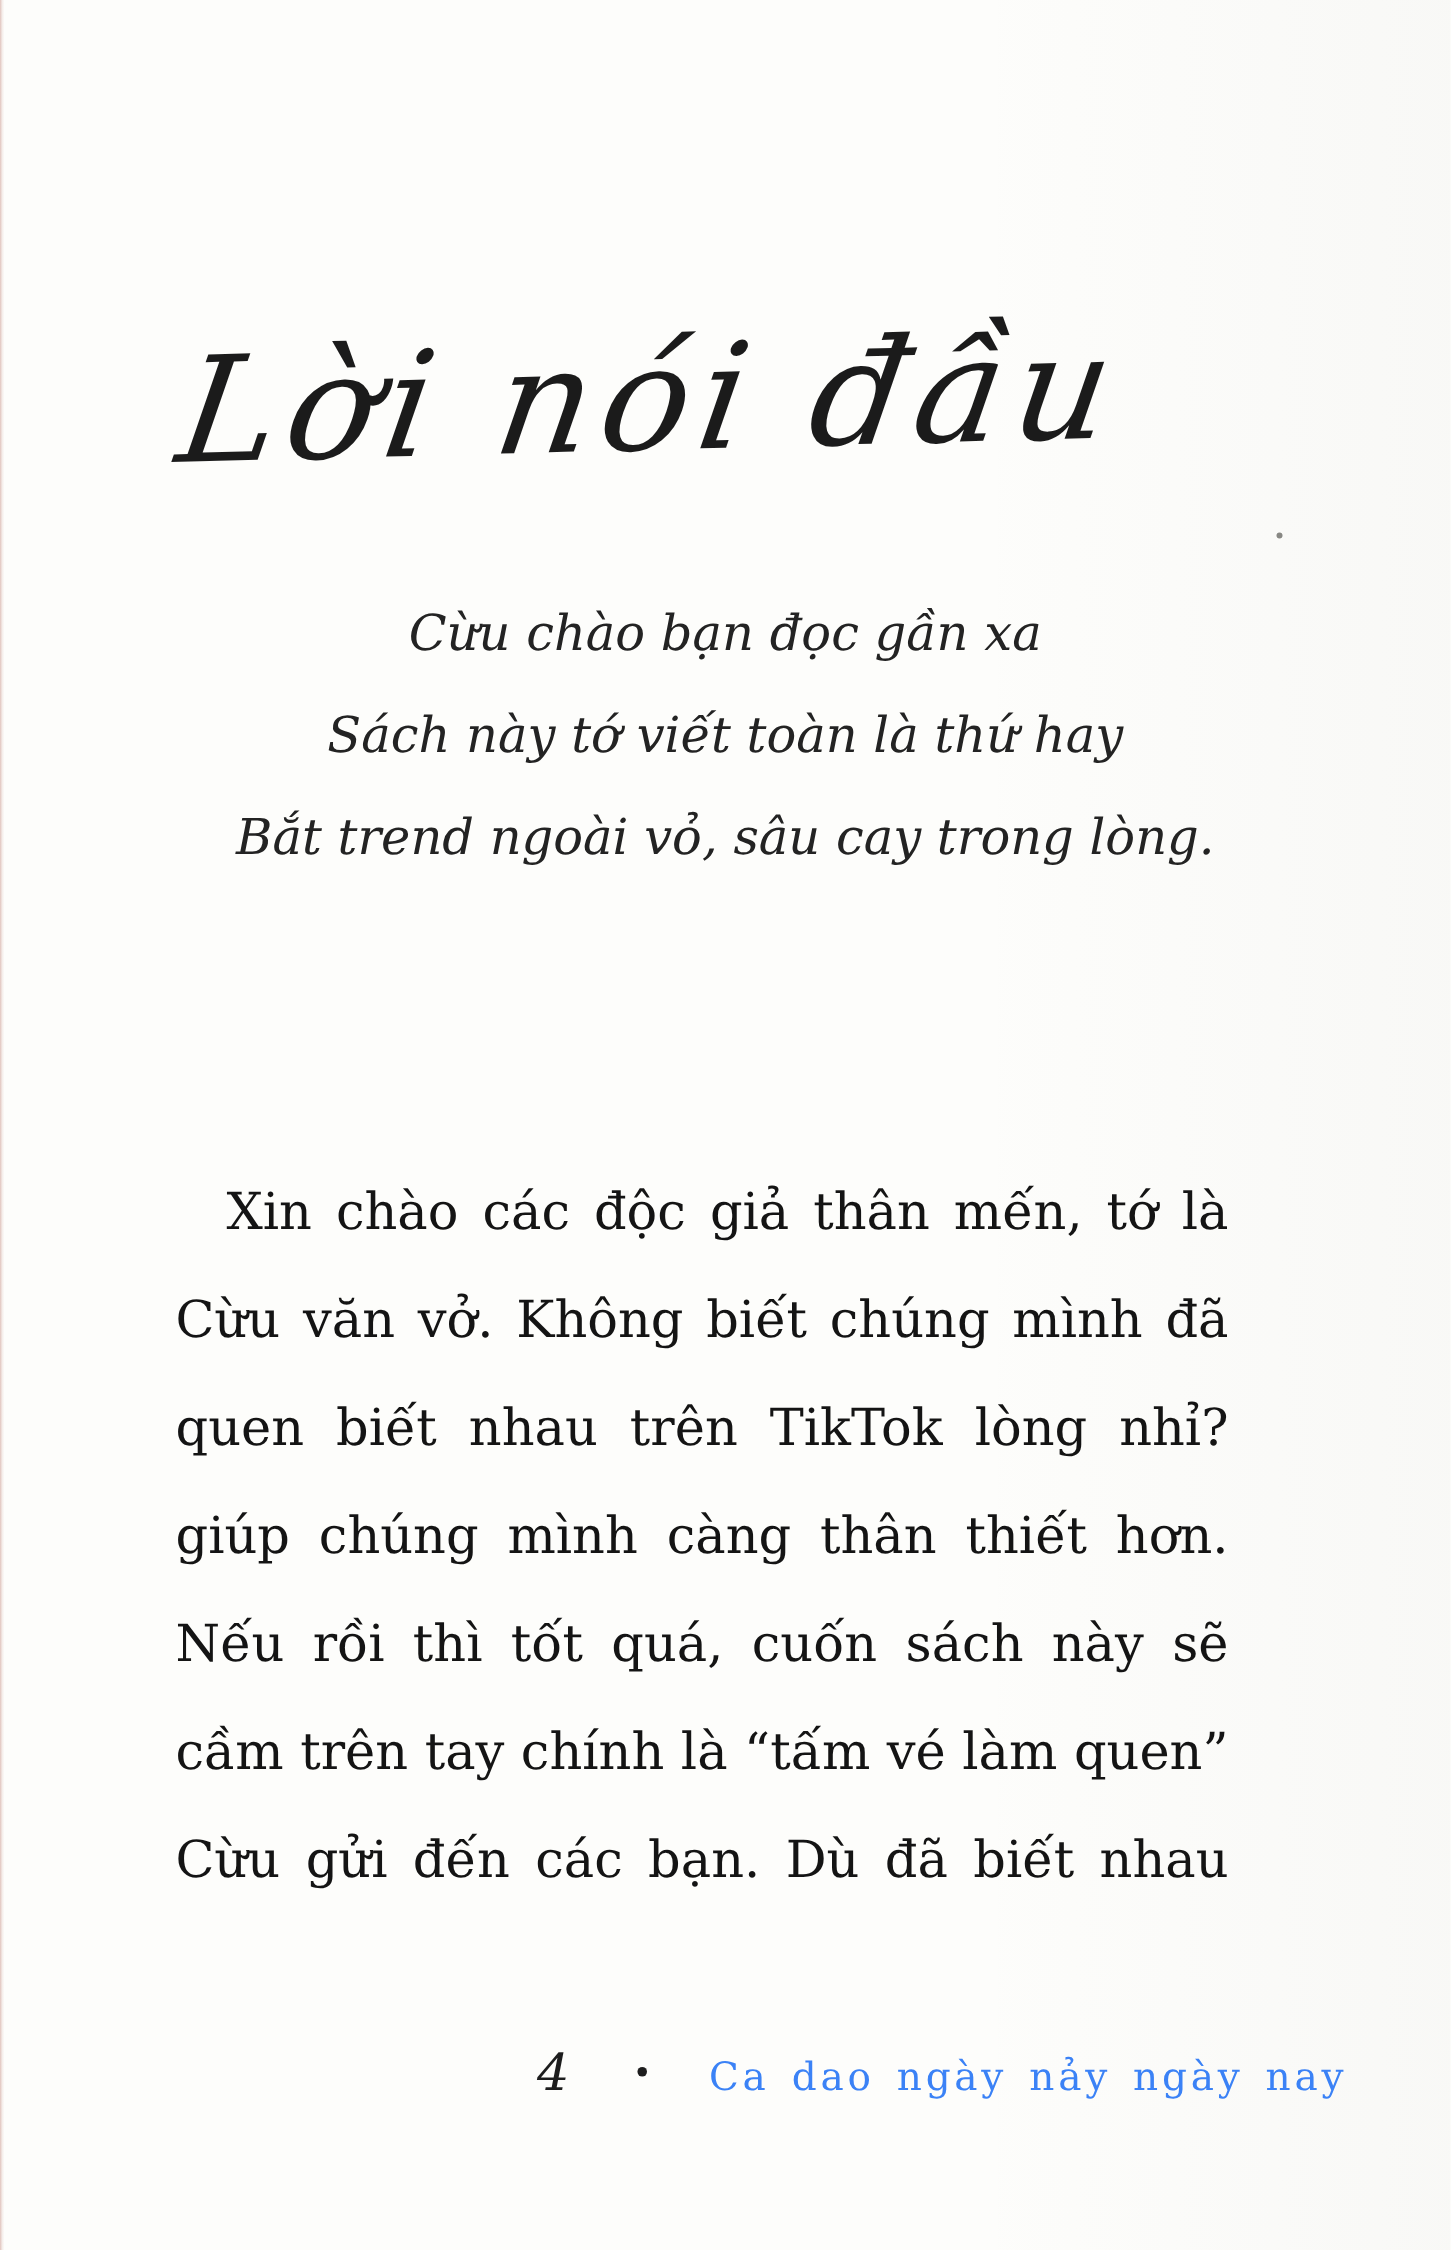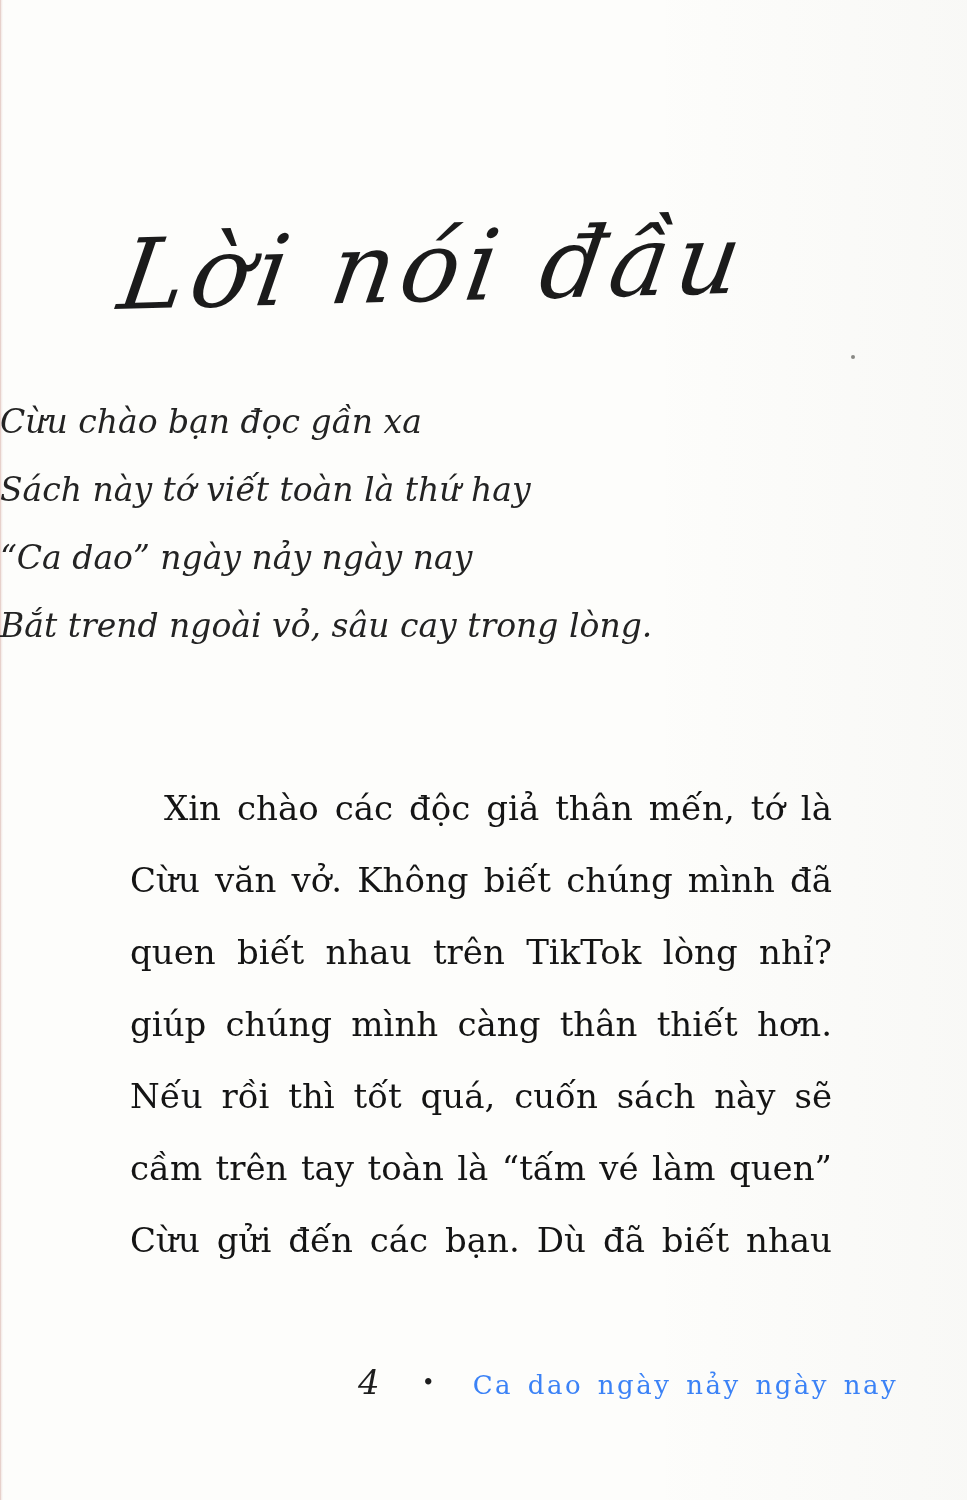--- a/index.html
+++ b/index.html
@@ -56,33 +56,34 @@
     transform-origin: left bottom;
     white-space: nowrap;
   }
 
   
   .poem {
     position: absolute;
     left: 0;
     top: 388px;
     width: 967px;
+    text-align: center;
   }
   .poem-line {
     font-style: italic;
     font-size: 33px;
     line-height: 68px;
     color: #232323;
     white-space: nowrap;
   }
 
   
   .body-text {
     position: absolute;
-    left: 130px;
+    left: 117px;
     top: 772px;
     width: 702px;
   }
   .body-line {
     font-size: 34px;
     line-height: 72px;
     color: #141414;
     text-align: justify;
     text-align-last: justify;
     box-sizing: border-box;
@@ -125,31 +126,30 @@
 
 <div class="scan-edge"></div>
 <div class="paper-tint"></div>
 <div class="dust-speck"></div>
 
 <h1 class="script-title">Lời nói đầu</h1>
 
 <div class="poem">
   <div class="poem-line">Cừu chào bạn đọc gần xa</div>
   <div class="poem-line">Sách này tớ viết toàn là thứ hay</div>
-  <div class="poem-line">“Ca dao” ngày nảy ngày nay</div>
   <div class="poem-line">Bắt trend ngoài vỏ, sâu cay trong lòng.</div>
 </div>
 
 <div class="body-text">
   <div class="body-line first">Xin chào các độc giả thân mến, tớ là</div>
   <div class="body-line">Cừu văn vở. Không biết chúng mình đã</div>
   <div class="body-line">quen biết nhau trên TikTok lòng nhỉ?</div>
   <div class="body-line">giúp chúng mình càng thân thiết hơn.</div>
   <div class="body-line">Nếu rồi thì tốt quá, cuốn sách này sẽ</div>
-  <div class="body-line">cầm trên tay toàn là “tấm vé làm quen”</div>
+  <div class="body-line">cầm trên tay chính là “tấm vé làm quen”</div>
   <div class="body-line">Cừu gửi đến các bạn. Dù đã biết nhau</div>
 </div>
 
 <div class="footer">
   <span class="page-number">4</span>
   <span class="footer-sep">•</span>
   <span class="running-title">Ca dao ngày nảy ngày nay</span>
 </div>
 
 </body></html>

